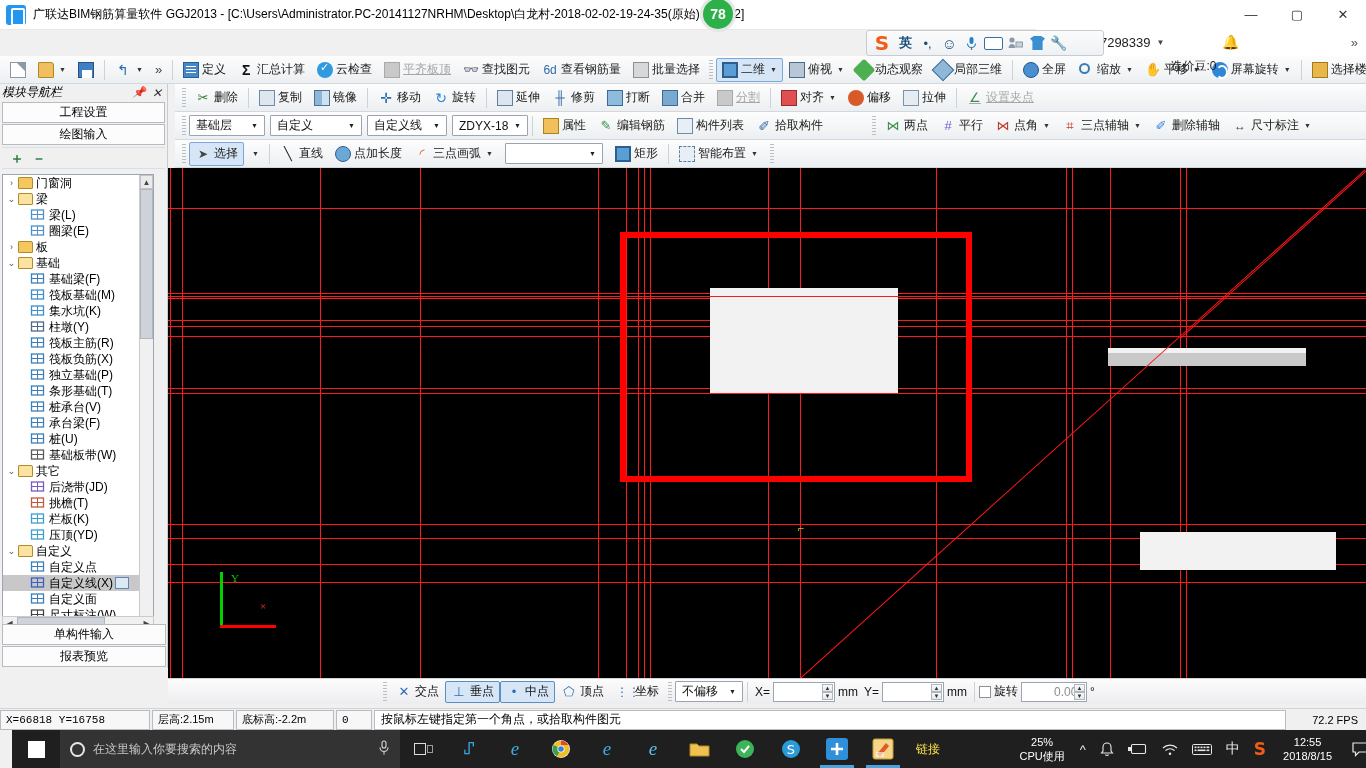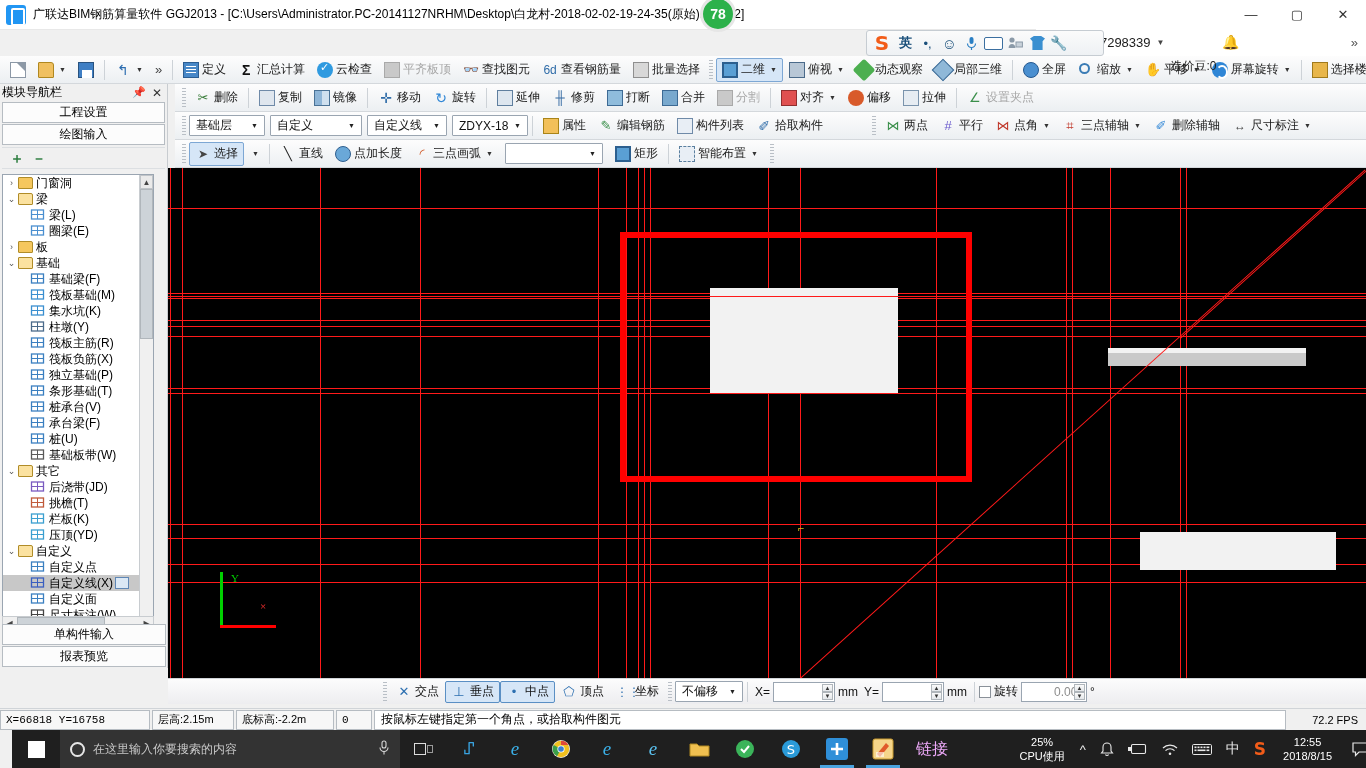--- a/index.html
+++ b/index.html
@@ -98,21 +98,21 @@
   #tb1 { top: 56px; }
   #tb2 { top: 84px; left: 175px; width: 1191px; }
   #tb3 { top: 112px; left: 175px; width: 1191px; }
   #tb4 { top: 140px; left: 175px; width: 1191px; }
 
   .tbtn {
     display: flex; align-items: center; gap: 3px; height: 24px;
     padding: 0 5px; font-size: 12px; color: #1a1a1a; white-space: nowrap;
     border: 1px solid transparent; border-radius: 2px;
   }
-  .tbtn.dis { color: #a6a6a6; }
+  .tbtn.dis { color: #a6a6a6; text-decoration: underline; }
   .tbtn.sel { background: #d6e6f7; border: 1px solid #7da7d4; }
   .sep { width: 1px; height: 20px; background: #cdd2d7; margin: 0 4px; flex: none; }
   .caret { font-size: 7px; color: #333; margin-left: 2px; }
   .grip { width:4px;height:20px;margin:0 3px;flex:none;
     background: repeating-linear-gradient(to bottom,#b9bfc6 0 1px,transparent 1px 3px);}
 
   
   .ic { width:16px;height:16px;flex:none;display:inline-block;position:relative;}
   .ic-doc{background:#fff;border:1px solid #8c98a6;}
   .ic-doc:after{content:"";position:absolute;right:0;top:0;border:4px solid transparent;
@@ -183,21 +183,21 @@
     font-size: 7px; color: #222;
   }
 
   
   .leftpanel {
     position: absolute; left: 0; top: 84px; width: 168px; height: 584px;
     background: #f0f0f0; border-right: 1px solid #c8ccd0;
   }
   .lp-header {
     height: 17px; display: flex; align-items: center; padding: 0 2px;
-    font-size: 12px; color: #000; background: #f0f0f0;
+    font-size: 12px; color: #000; background: #f0f0f0; font-style: italic;
   }
   .lp-header .t { font-size: 12px; }
   .lp-header .pin { margin-left: auto; font-size: 11px; color: #333; padding: 0 3px;}
   .lp-header .x { font-size: 12px; color: #333; padding: 0 3px; }
   .lp-btn {
     height: 21px; margin: 1px 2px; background: #fcfcfc;
     border: 1px solid #b6bcc2; display: flex; align-items: center;
     justify-content: center; font-size: 12px; color: #000;
   }
   .lp-tool {
@@ -331,21 +331,21 @@
   .tsk.active:after { content:""; position:absolute;bottom:0;left:6px;right:6px;height:3px;
     background:#4aa3df;}
   .tray { margin-left: auto; display: flex; align-items: center; height: 38px; gap: 0; }
   .tray-item { padding: 0 7px; color: #e8e8e8; font-size: 13px;
     display:flex;align-items:center;height:38px;}
   .clock { color: #fff; font-size: 11px; text-align: center; line-height: 14px;
     padding: 0 10px; }
   .notif { width: 36px; height: 38px; display: flex; align-items: center;
     justify-content: center; color: #e8e8e8; font-size: 15px; }
   .cpu { color:#fff;font-size:11px;text-align:center;line-height:14px;padding:0 8px;}
-  .link-lbl { color:#f0abfc;font-size:16px;padding:0 10px; }
+  .link-lbl { color:#fde047;font-size:12px;padding:0 10px; }
 </style>
 </head>
 <body>
 
 <div class="app">
 
   <div class="titlebar">
     <div class="title-icon"></div>
     <div class="title-text">广联达BIM钢筋算量软件 GGJ2013 - [C:\Users\Administrator.PC-20141127NRHM\Desktop\白龙村-2018-02-02-19-24-35(原始).GGJ12]</div>
     <div class="win-buttons">

